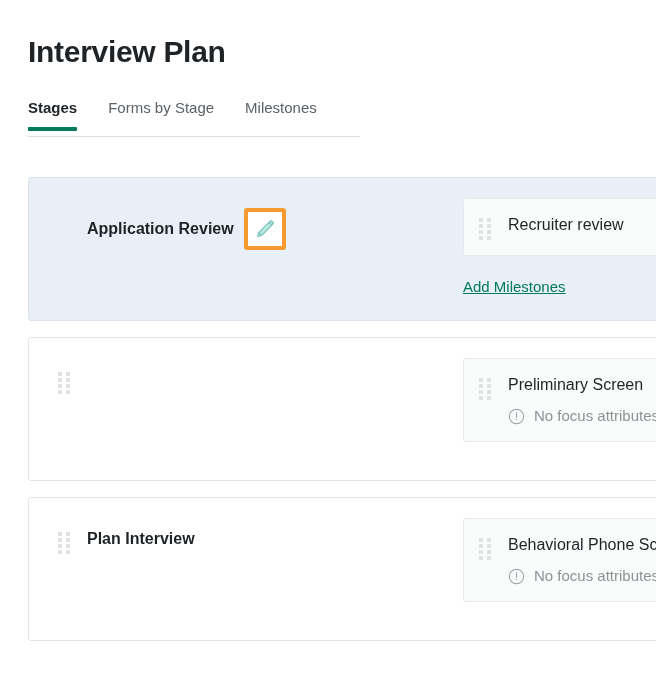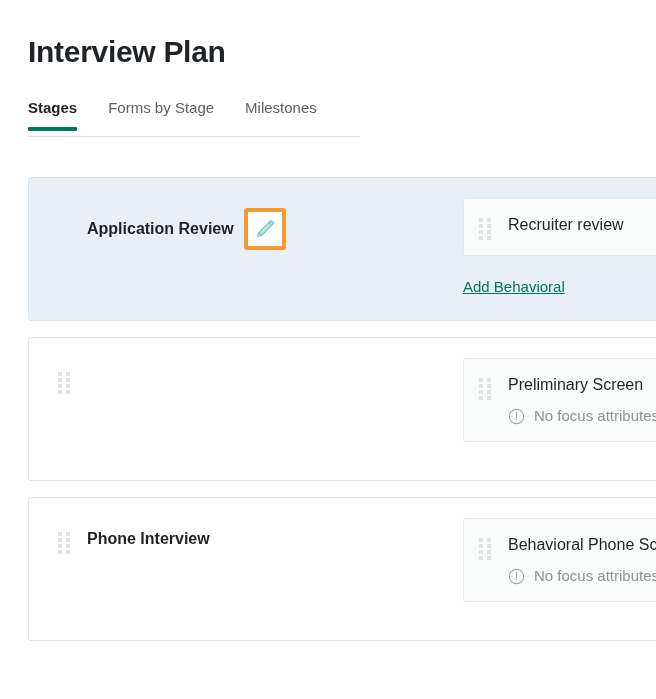--- a/index.html
+++ b/index.html
@@ -244,21 +244,21 @@
               <i></i>
               <i></i>
               <i></i>
               <i></i>
               <i></i>
           </span>
           <div class="interview-body">
             <div class="interview-title">Recruiter review</div>
           </div>
         </div>
-        <a class="add-interview">Add Behavioral</a>
+        <a class="add-interview">Add Milestones</a>
       </div>
     </div>
 
     <div class="stage-card">
       <div class="stage-left">
         <span class="drag-handle">
           <i></i>
             <i></i>
             <i></i>
             <i></i>
@@ -303,21 +303,21 @@
           <i></i>
             <i></i>
             <i></i>
             <i></i>
             <i></i>
             <i></i>
             <i></i>
             <i></i>
         </span>
         <div class="stage-title-wrap">
-          <span class="stage-name">Phone Interview</span>
+          <span class="stage-name">Plan Interview</span>
         </div>
       </div>
       <div class="stage-right">
         <div class="interview-card">
           <span class="drag-handle">
             <i></i>
               <i></i>
               <i></i>
               <i></i>
               <i></i>

